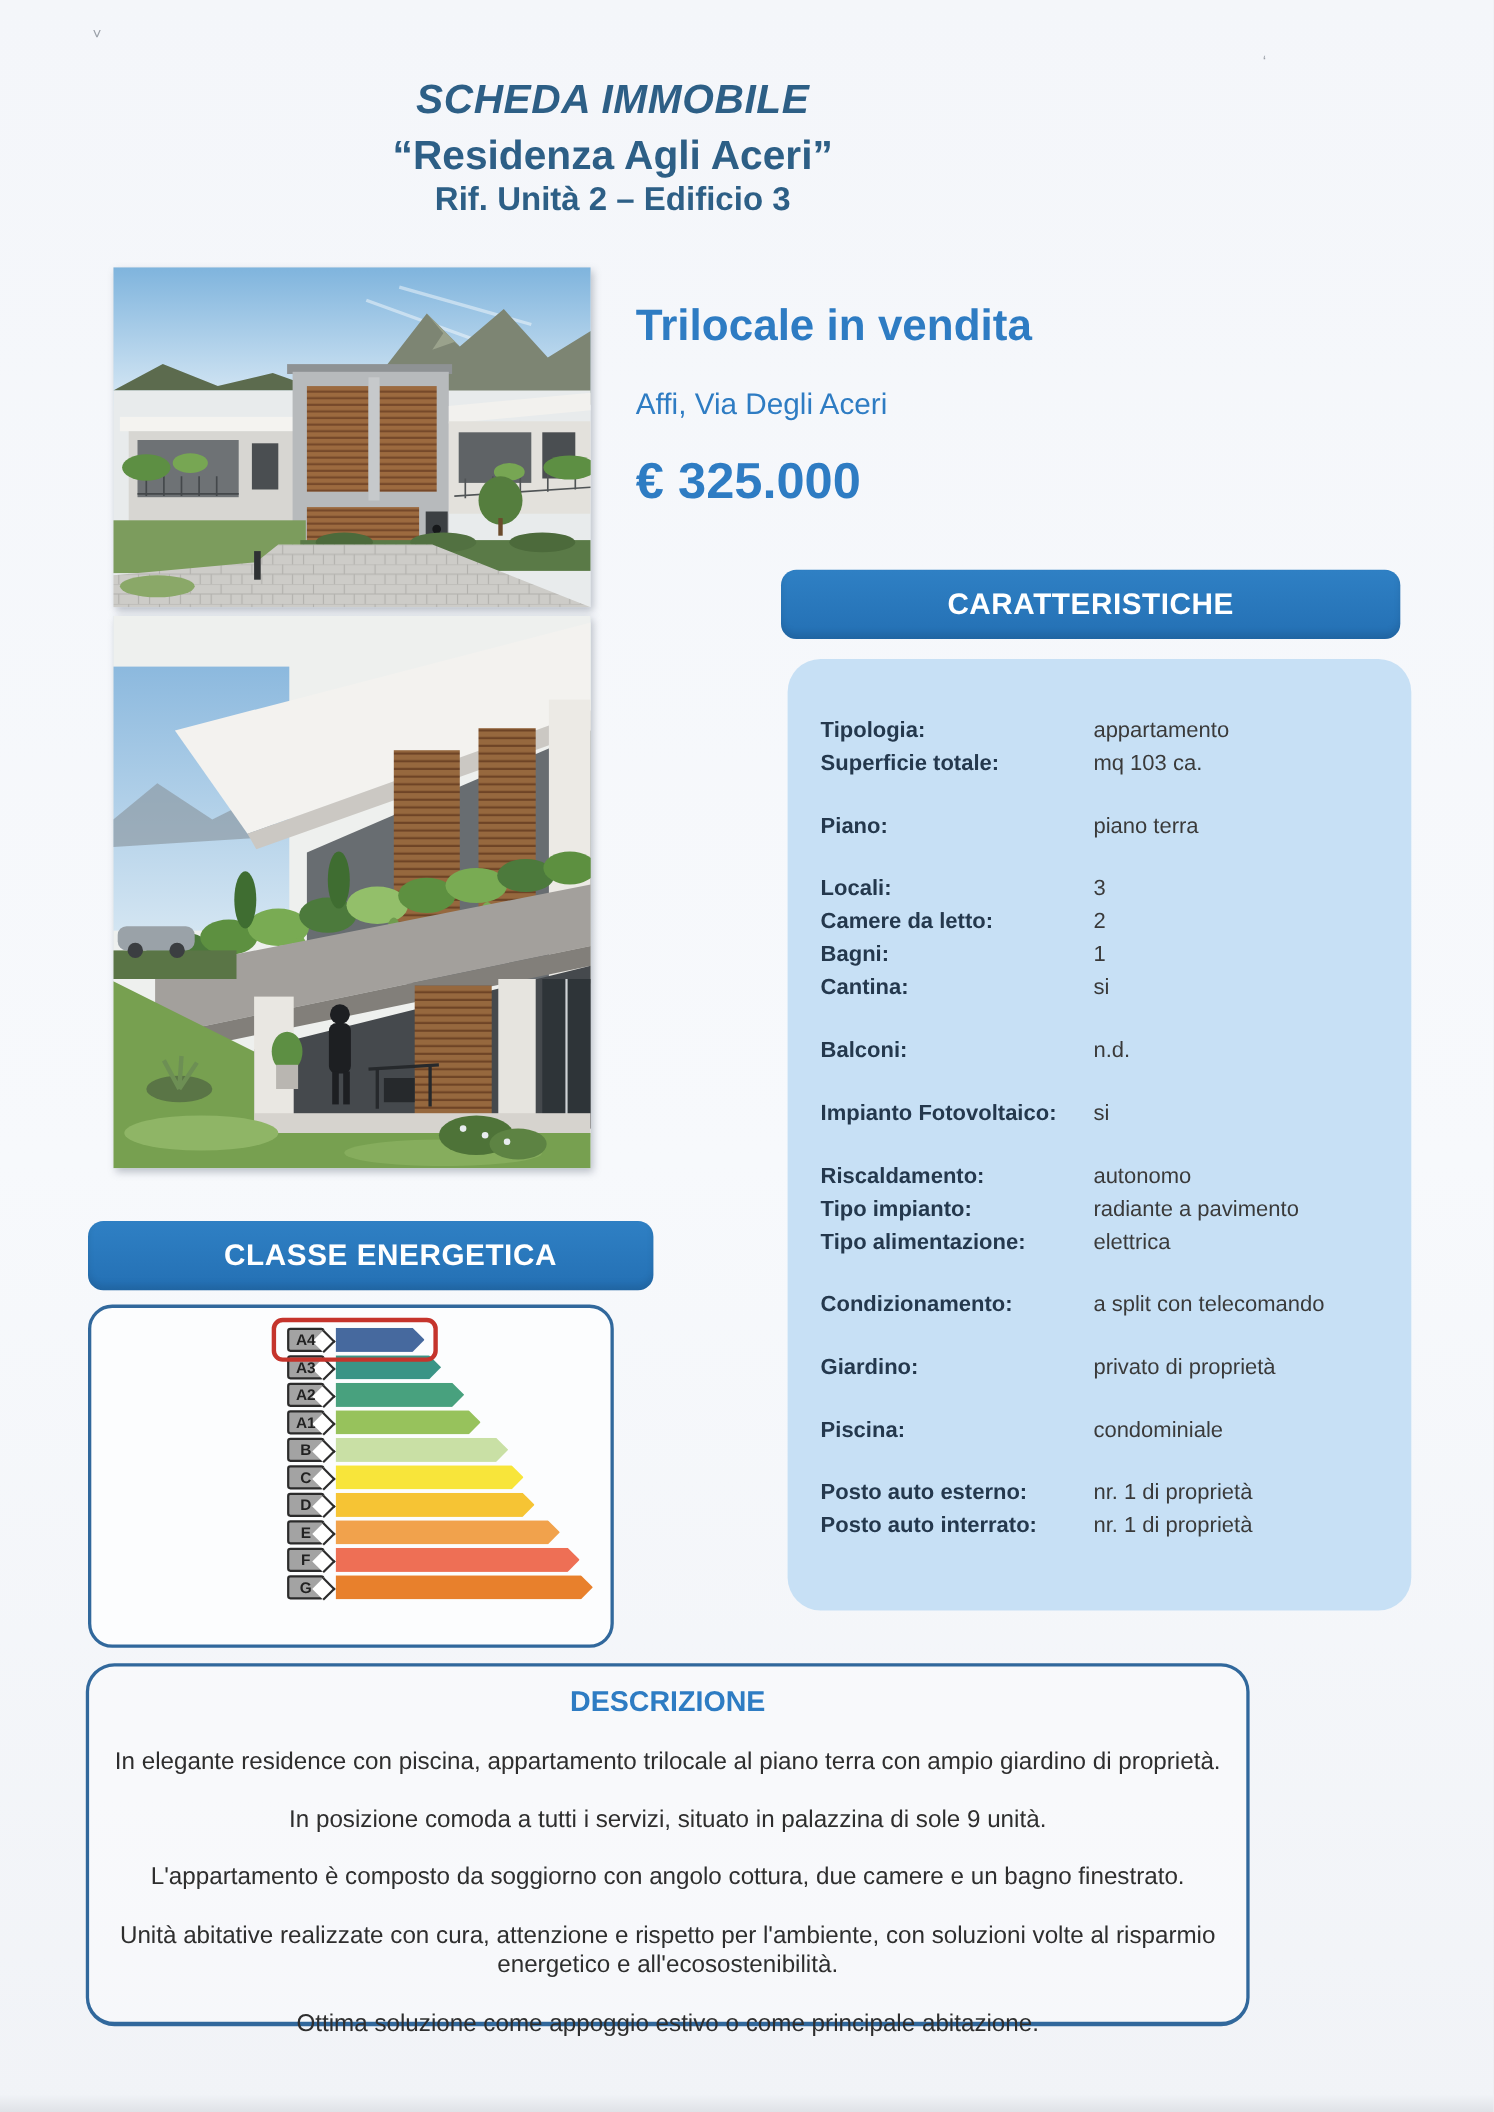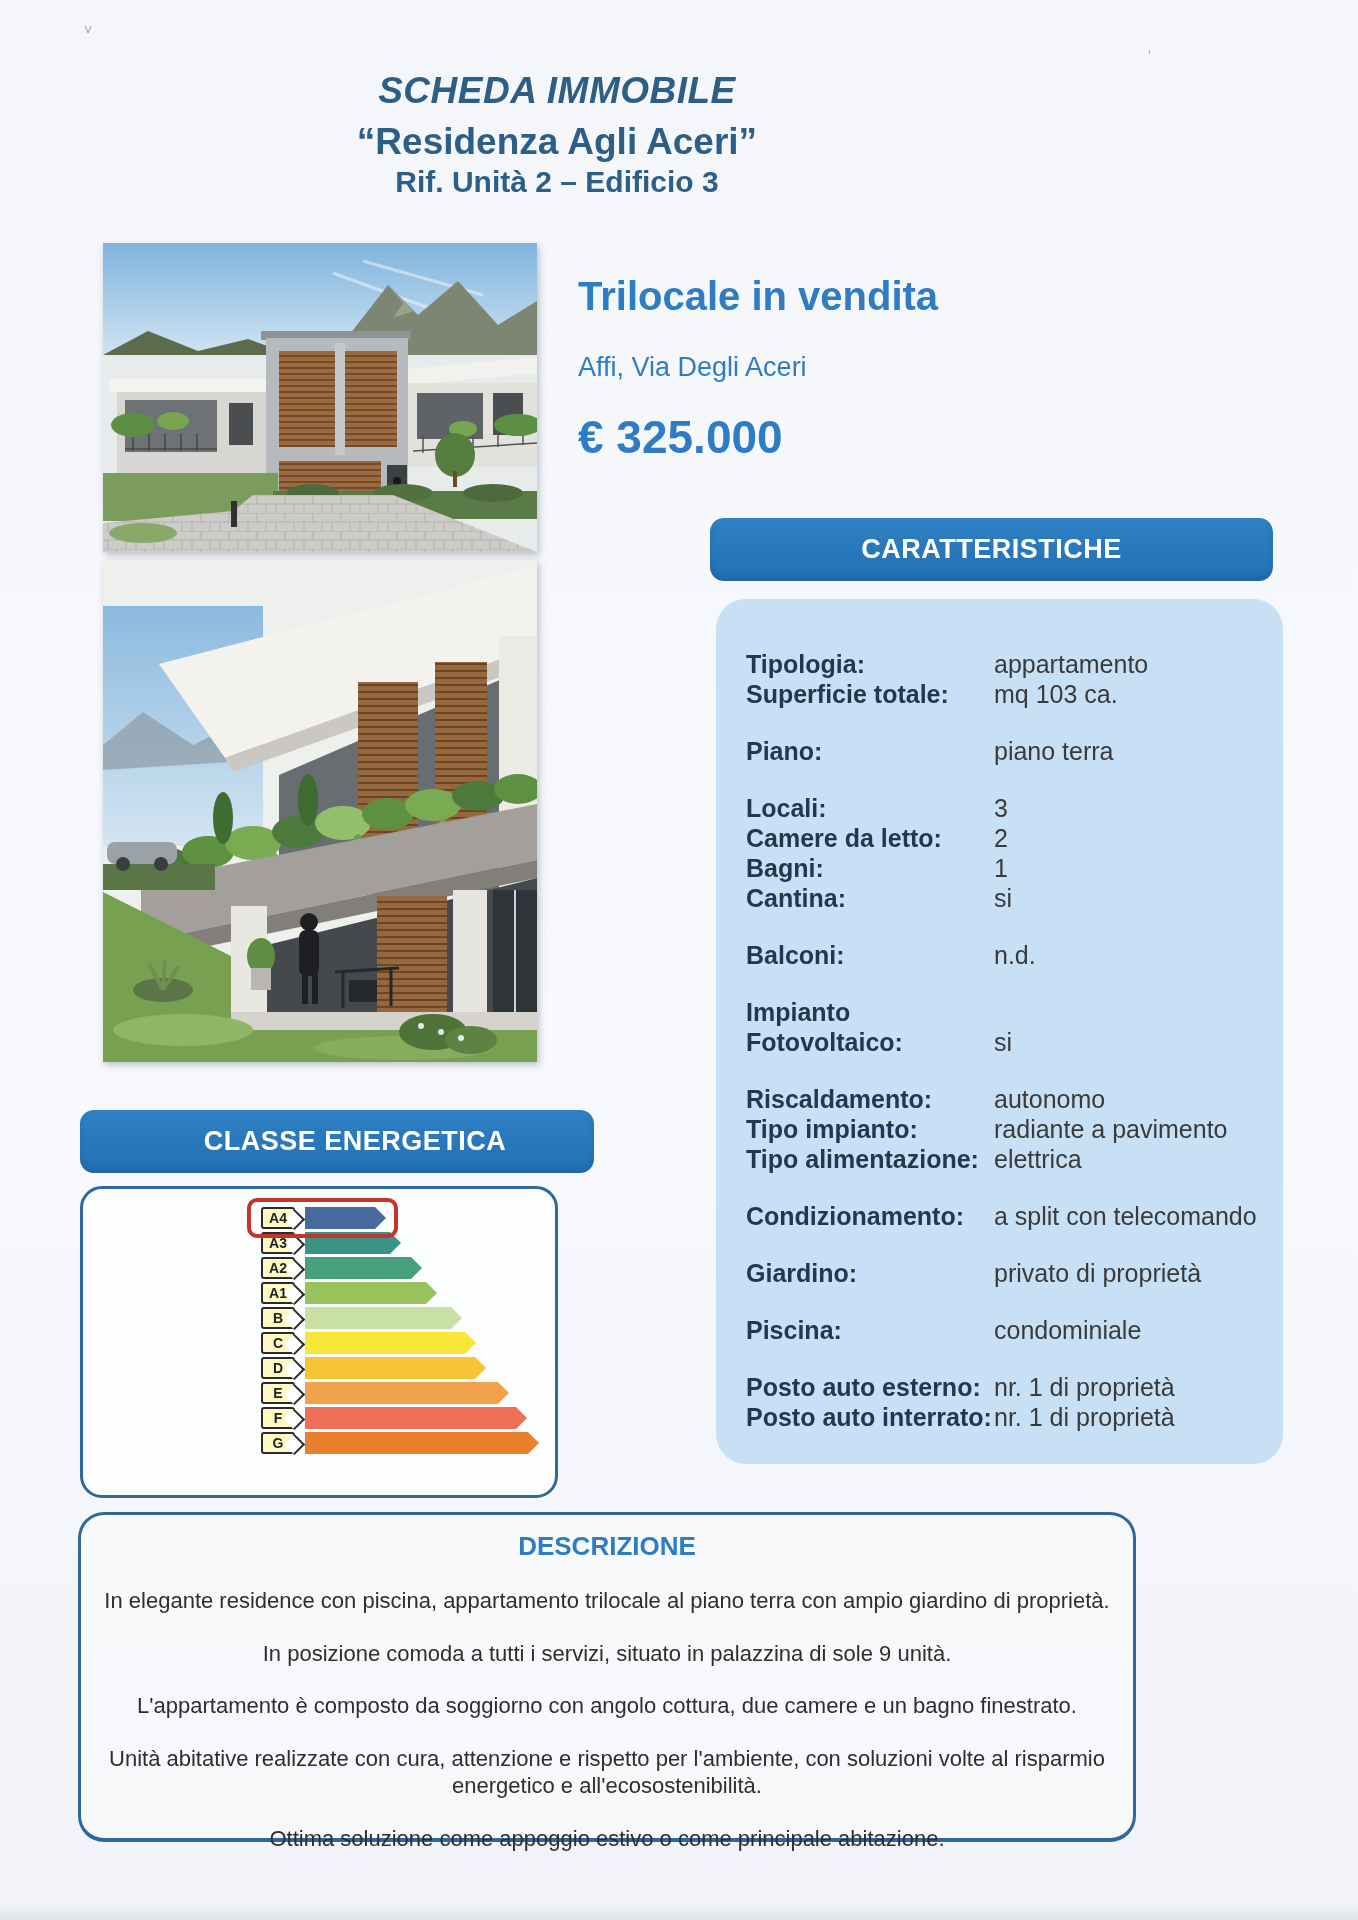--- a/index.html
+++ b/index.html
@@ -38,33 +38,33 @@
   }
   .car-header    { left:710px; top:518px; width:563px; }
   .energy-header { left:80px;  top:1110px; width:478px;padding-left:36px; }
 
   
   .car-panel {
     position:absolute; left:716px; top:599px; width:567px; height:865px;
     background:#c7e0f5; border-radius:30px; box-sizing:border-box; padding:50px 16px 0 30px;
   }
   .car-group { margin-bottom:27px; }
-  .car-row   { display:flex; align-items:flex-end; min-height:30px; font-size:25px; line-height:30px; }
+  .car-row   { display:flex; align-items:flex-start; min-height:30px; font-size:20px; line-height:30px; }
   .car-label { width:248px; font-weight:bold; color:#24384d; }
   .car-value { flex:1; color:#3a3a3a; }
 
   
   .energy-box {
     position:absolute; left:80px; top:1186px; width:478px; height:312px;
     background:#fcfdfe; border:3px solid #31689c; border-radius:22px; box-sizing:border-box;
   }
   .energy-rows { position:absolute; left:178px; top:18px; }
   .energy-row  { position:relative; height:22px; margin-bottom:3px; display:flex; }
   .etag {
-    position:relative; width:34px; height:22px; box-sizing:border-box; background:#fef9c3;
+    position:relative; width:34px; height:22px; box-sizing:border-box; background:#a3a3a3;
     border:2px solid #2b2b2b; border-radius:3px; z-index:2;
     font-size:14px; font-weight:bold; color:#222; display:flex; align-items:center; justify-content:center;
   }
   .etag::after {
     content:""; position:absolute; right:-9px; top:2.5px; width:13px; height:13px; background:#fff;
     border-top:2px solid #2b2b2b; border-right:2px solid #2b2b2b; transform:rotate(45deg); z-index:-1;
   }
   .ebar { height:22px; margin-left:10px;
     clip-path:polygon(0 0, calc(100% - 11px) 0, 100% 50%, calc(100% - 11px) 100%, 0 100%); }
   .ehighlight { position:absolute; left:-14px; top:-9px; height:40px; box-sizing:border-box;

